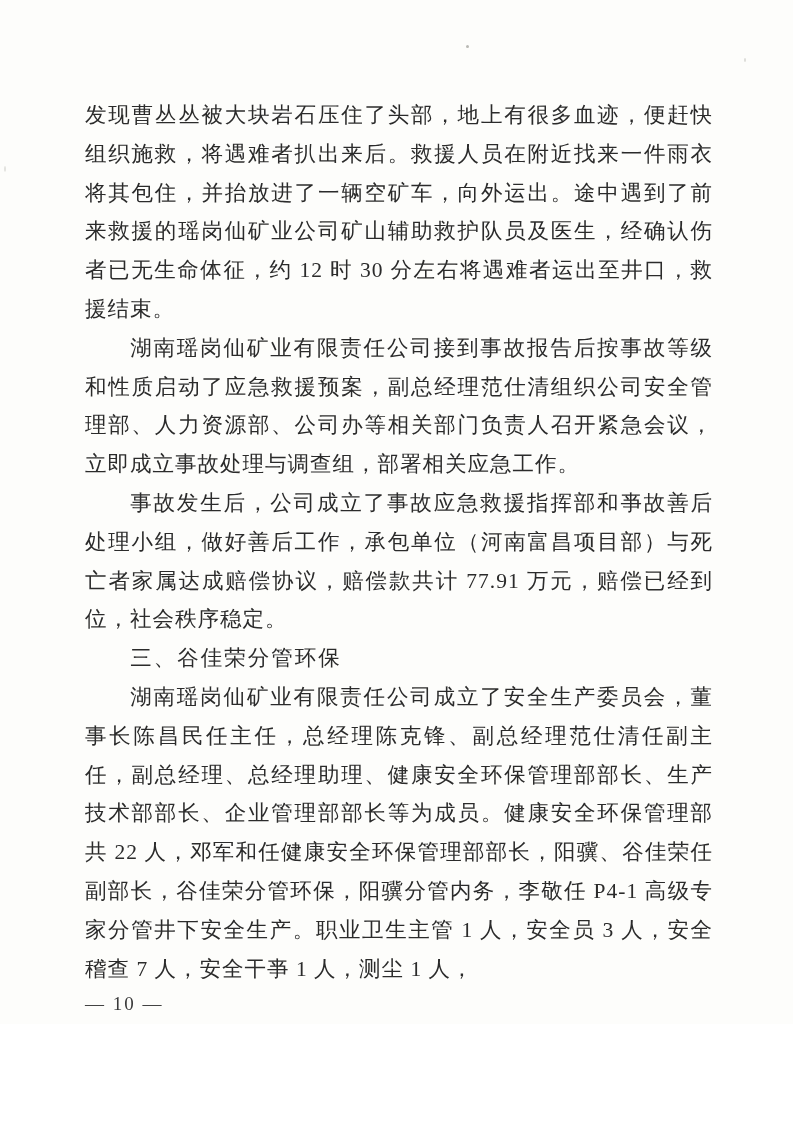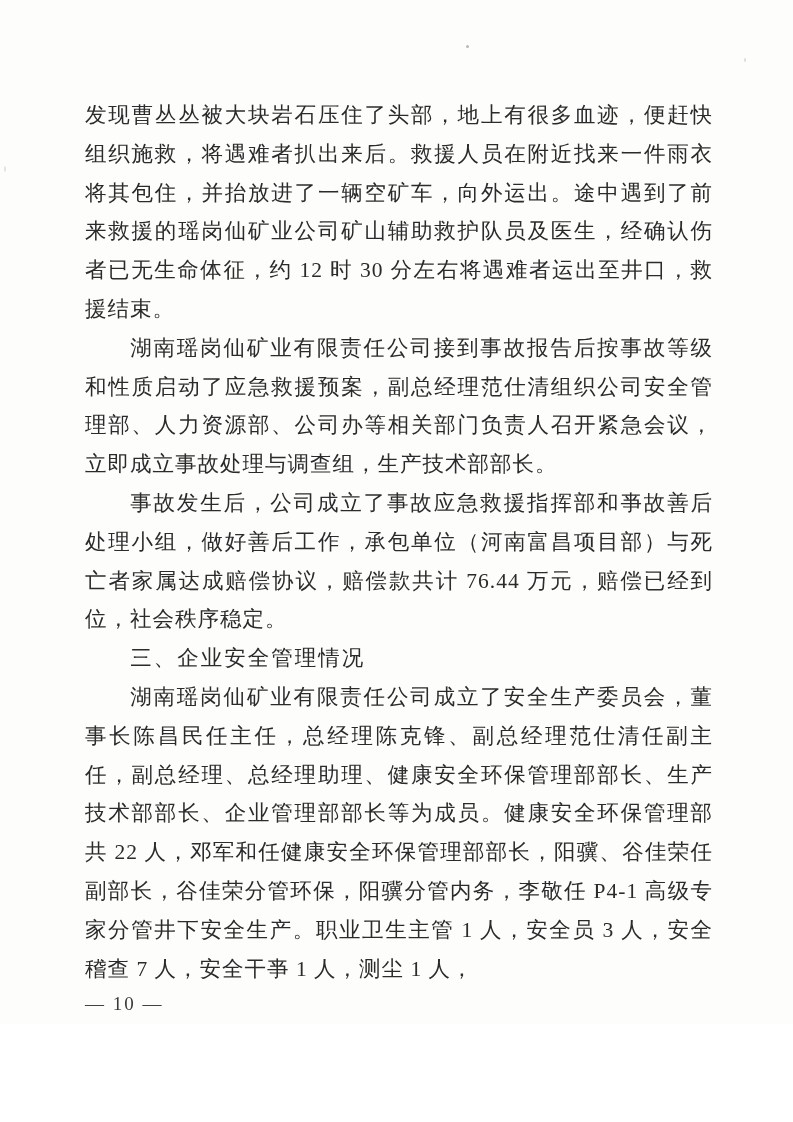--- a/index.html
+++ b/index.html
@@ -72,26 +72,26 @@
 
   <span class="speck s1"></span>
   <span class="speck s2"></span>
   <span class="speck s3"></span>
   <span class="speck s4"></span>
 
   <div class="content">
 
     <p class="para continuation">发现曹丛丛被大块岩石压住了头部，地上有很多血迹，便赶快组织施救，将遇难者扒出来后。救援人员在附近找来一件雨衣将其包住，并抬放进了一辆空矿车，向外运出。途中遇到了前来救援的瑶岗仙矿业公司矿山辅助救护队员及医生，经确认伤者已无生命体征，约 12 时 30 分左右将遇难者运出至井口，救援结束。</p>
 
-    <p class="para">湖南瑶岗仙矿业有限责任公司接到事故报告后按事故等级和性质启动了应急救援预案，副总经理范仕清组织公司安全管理部、人力资源部、公司办等相关部门负责人召开紧急会议，立即成立事故处理与调查组，生产技术部部长。</p>
+    <p class="para">湖南瑶岗仙矿业有限责任公司接到事故报告后按事故等级和性质启动了应急救援预案，副总经理范仕清组织公司安全管理部、人力资源部、公司办等相关部门负责人召开紧急会议，立即成立事故处理与调查组，部署相关应急工作。</p>
 
 
-    <p class="para">事故发生后，公司成立了事故应急救援指挥部和亊故善后处理小组，做好善后工作，承包单位（河南富昌项目部）与死亡者家属达成赔偿协议，赔偿款共计 76.44 万元，赔偿已经到位，社会秩序稳定。</p>
+    <p class="para">事故发生后，公司成立了事故应急救援指挥部和亊故善后处理小组，做好善后工作，承包单位（河南富昌项目部）与死亡者家属达成赔偿协议，赔偿款共计 77.91 万元，赔偿已经到位，社会秩序稳定。</p>
 
-    <p class="heading-hei">三、企业安全管理情况</p>
+    <p class="heading-hei">三、谷佳荣分管环保</p>
 
 
     <p class="para">湖南瑶岗仙矿业有限责任公司成立了安全生产委员会，董事长陈昌民任主任，总经理陈克锋、副总经理范仕清任副主任，副总经理、总经理助理、健康安全环保管理部部长、生产技术部部长、企业管理部部长等为成员。健康安全环保管理部共 22 人，邓军和任健康安全环保管理部部长，阳骥、谷佳荣任副部长，谷佳荣分管环保，阳骥分管内务，李敬任 P4-1 高级专家分管井下安全生产。职业卫生主管 1 人，安全员 3 人，安全稽查 7 人，安全干亊 1 人，测尘 1 人，</p>
 
   </div>
 
   <div class="footer-page-number">— 10 —</div>
 
 </div>
 

